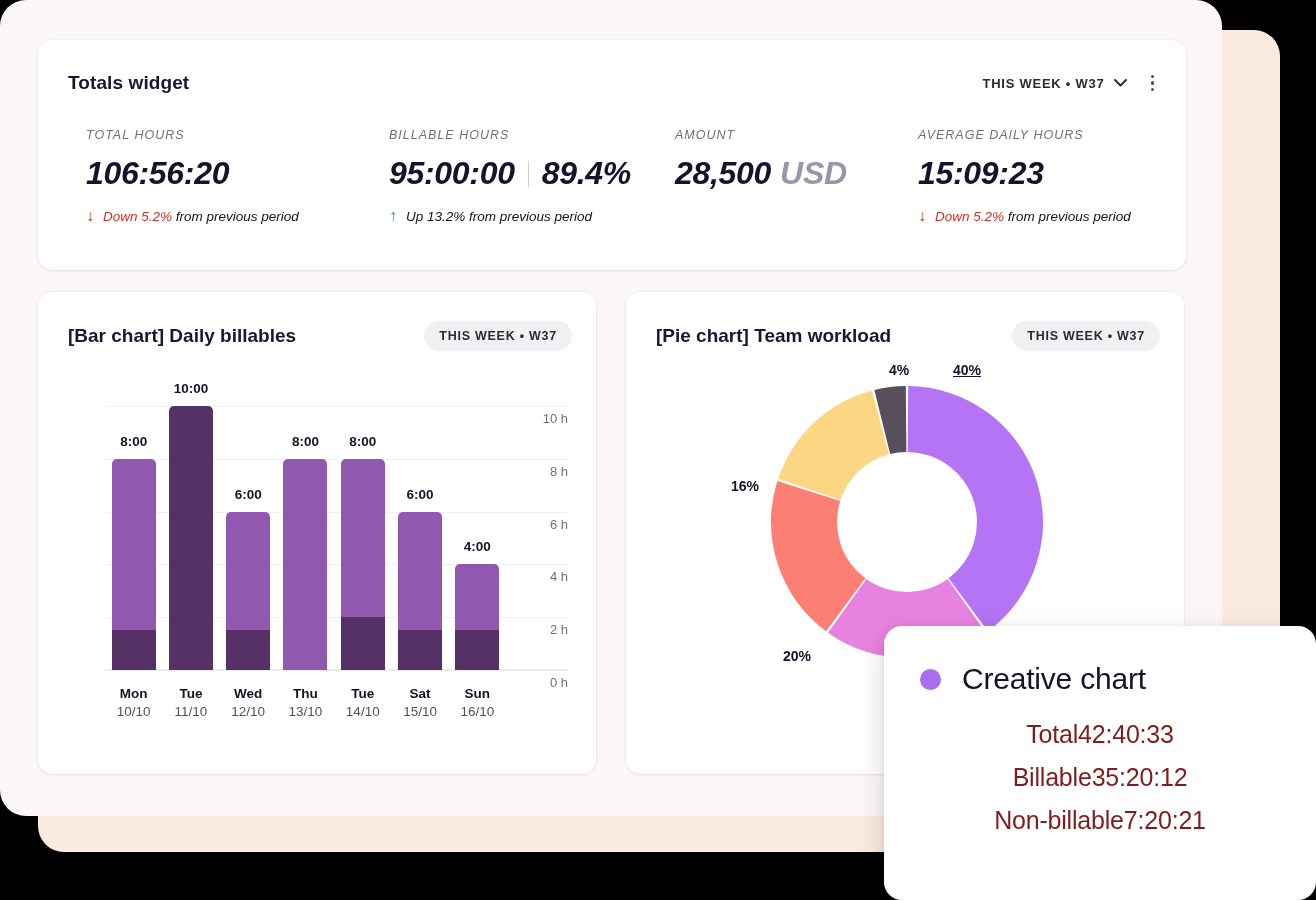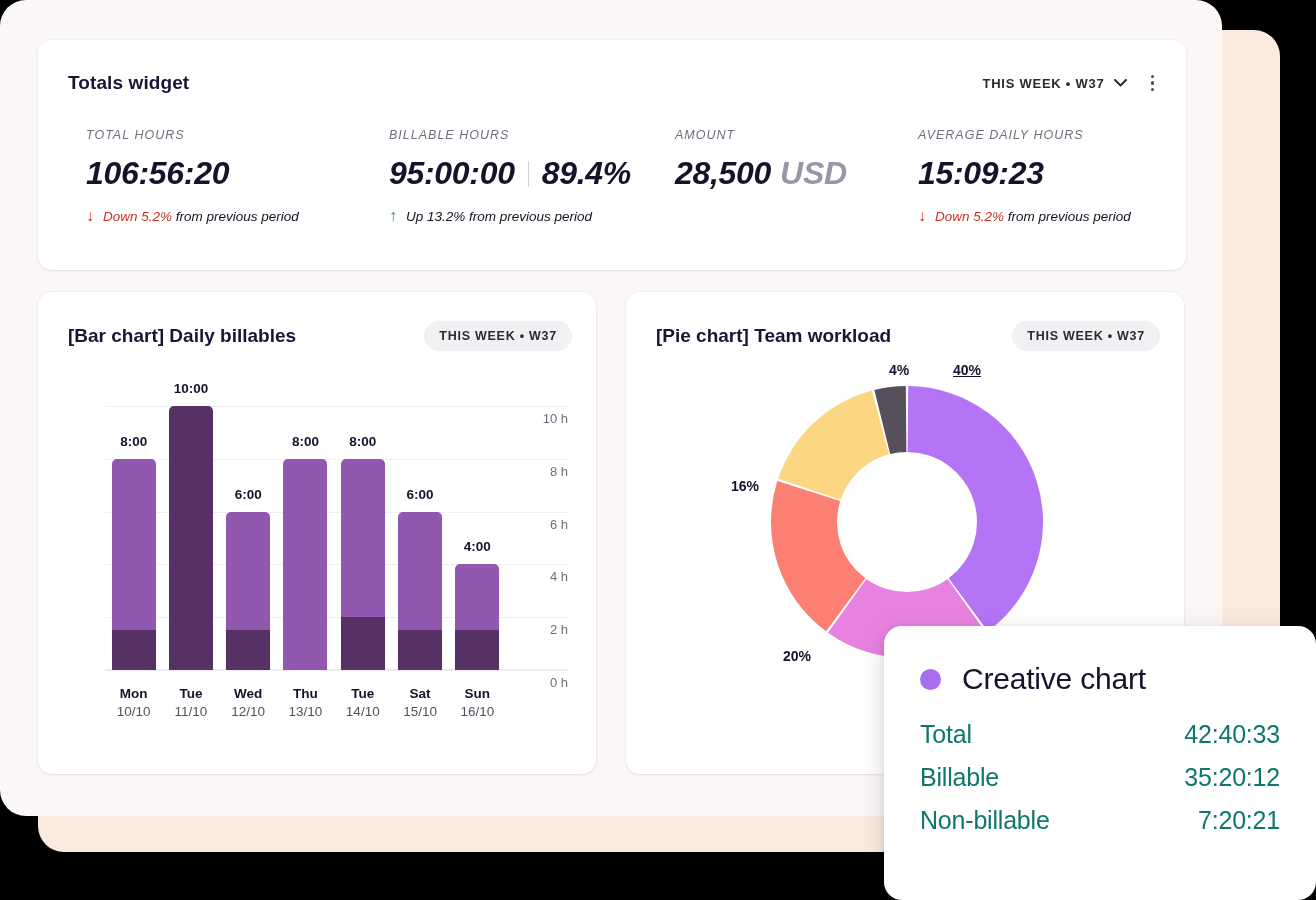--- a/index.html
+++ b/index.html
@@ -155,22 +155,22 @@
   #tooltip {
     position: absolute; left: 884px; top: 626px; width: 432px; height: 274px;
     background: #ffffff; border-radius: 18px;
     box-shadow: 0 8px 26px rgba(30,10,40,.16), 0 2px 6px rgba(30,10,40,.08);
     padding: 36px 36px 0 36px;
   }
   #tt-head { display: flex; align-items: center; gap: 21px; margin-bottom: 24px; }
   #tt-dot { width: 21px; height: 21px; border-radius: 50%; background: #a96ef0; flex: 0 0 auto; }
   #tt-title { font-size: 30px; color: #17112b; letter-spacing: -.2px; }
   .tt-row {
-    display: flex; justify-content: space-between; align-items: baseline;
-    font-size: 25px; color: #0f766e; margin-bottom: 14px; letter-spacing: -.2px;
+    display: flex; justify-content: center; align-items: baseline;
+    font-size: 25px; color: #7f1d1d; margin-bottom: 14px; letter-spacing: -.2px;
   }
 </style>
 </head>
 <body>
 
 <div id="back-card"></div>
 <div id="front-panel"></div>
 
 <div class="card" id="totals-card">
   <div id="totals-head">

